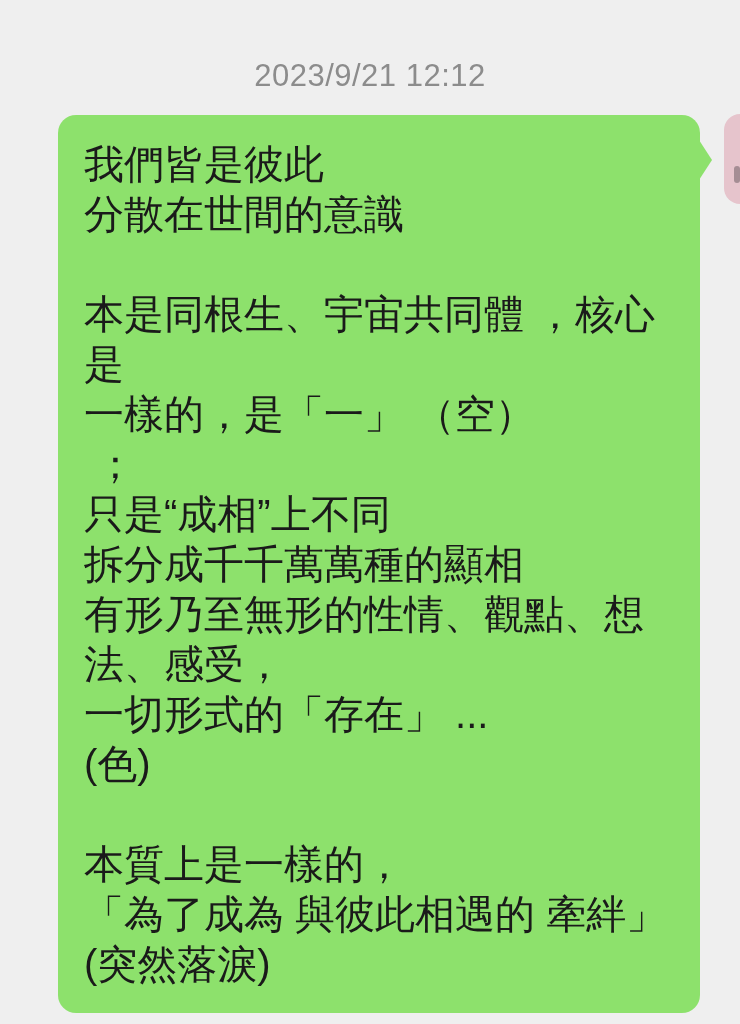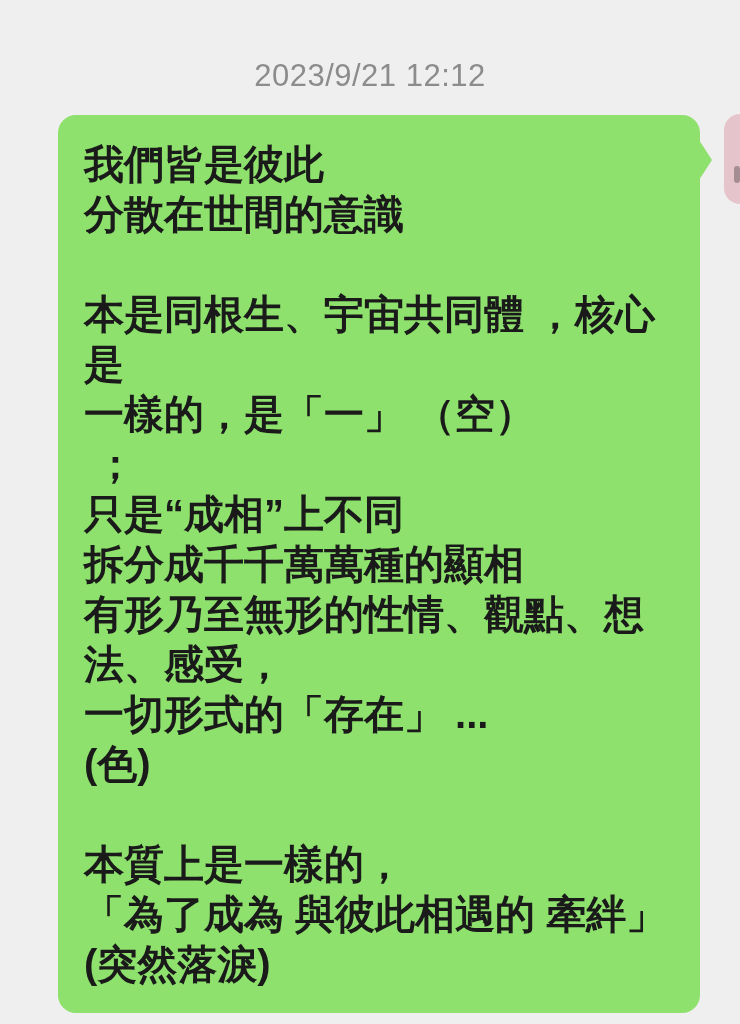--- a/index.html
+++ b/index.html
@@ -30,21 +30,20 @@
     background: #8de16c;
     border-radius: 18px;
     padding: 24px 26px;
   }
   .bubble-text {
     font-size: 40px;
     line-height: 50px;
     color: #1a1a1a;
     white-space: pre-wrap;
     word-break: break-all;
-    font-weight: bold;
   }
   .bubble-tail {
     position: absolute;
     top: 25px; right: -12px;
     width: 0; height: 0;
     border-top: 20px solid transparent;
     border-bottom: 20px solid transparent;
     border-left: 13px solid #8de16c;
   }
   .partial-bubble {

